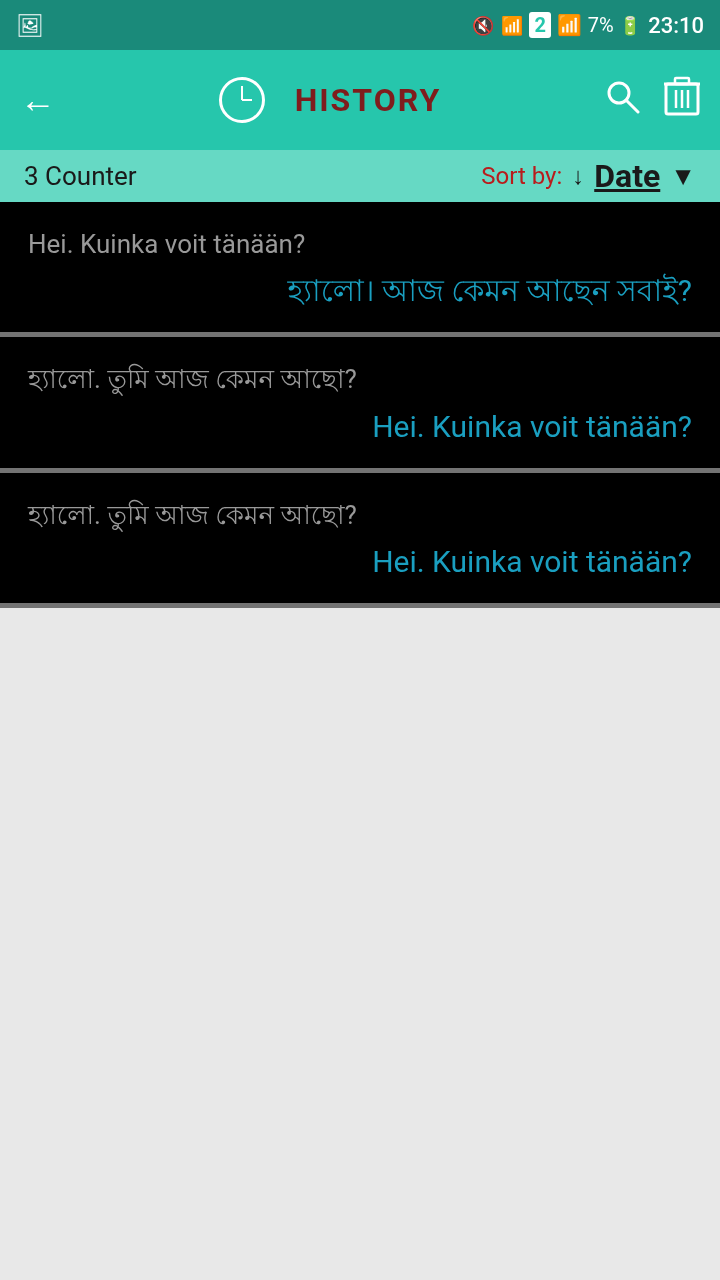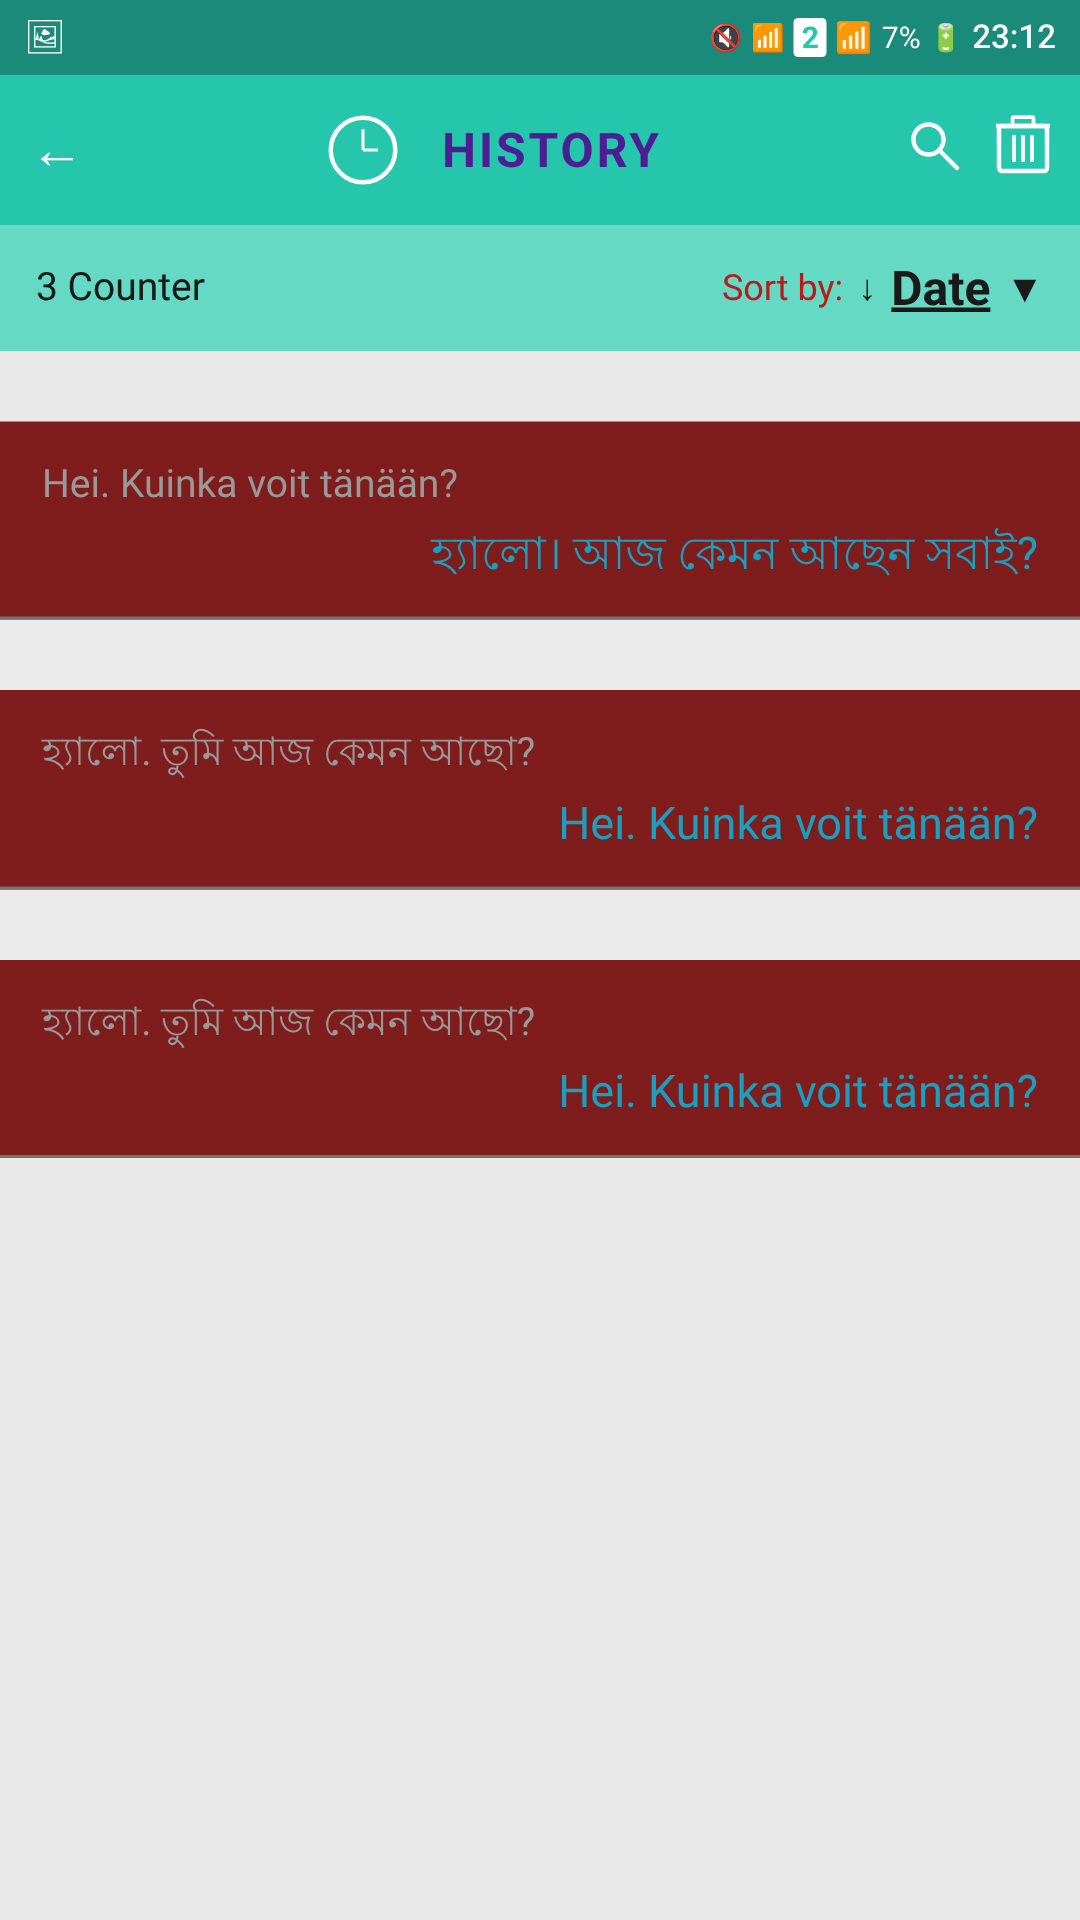--- a/index.html
+++ b/index.html
@@ -46,21 +46,21 @@
       align-items: center;
       justify-content: space-between;
       padding: 0 20px;
     }
     .top-bar-center {
       display: flex;
       align-items: center;
       gap: 14px;
     }
     .top-bar-title {
-      color: #4c1d95;
+      color: #7f1d1d;
       font-size: 32px;
       font-weight: bold;
       letter-spacing: 2px;
       margin-left: 16px;
     }
     .clock-icon {
       width: 46px;
       height: 46px;
       border: 3px solid white;
       border-radius: 50%;
@@ -99,21 +99,21 @@
     .back-icon {
       color: white;
       font-size: 36px;
       font-weight: bold;
       cursor: pointer;
     }
 
     
     .sort-bar {
       width: 720px;
-      height: 84px;
+      height: 52px;
       background: #66d9c4;
       display: flex;
       align-items: center;
       justify-content: space-between;
       padding: 0 24px;
     }
     .counter-label {
       font-size: 26px;
       color: #1a1a1a;
       font-weight: 400;
@@ -143,24 +143,23 @@
     }
 
     
     .content {
       width: 720px;
       background: #ebebeb;
     }
 
     
     .translation-item {
-      background: #7f1d1d;
+      background: #000000;
       padding: 24px 28px 20px 28px;
-      border-bottom: 2px solid #737373;
-      margin-top: 47px;
+      border-bottom: 5px solid #737373;
     }
     .source-text {
       font-size: 26px;
       color: #999;
       margin-bottom: 8px;
       line-height: 1.4;
     }
     .translated-text {
       font-size: 30px;
       color: #1a9fc0;
@@ -175,21 +174,21 @@
   <div class="status-left">
     <span style="font-size:22px;">🖼</span>
   </div>
   <div class="status-right">
     <span>🔇</span>
     <span>📶</span>
     <span style="font-size:20px; background:white; color:#26c6ac; padding:1px 5px; border-radius:3px; font-weight:bold;">2</span>
     <span style="font-size:20px;">📶</span>
     <span style="font-size:20px;">7%</span>
     <span>🔋</span>
-    <span class="status-time">23:12</span>
+    <span class="status-time">23:10</span>
   </div>
 </div>
 
 <div class="top-bar">
   <span class="back-icon">←</span>
   <div class="top-bar-center">
     <div class="clock-icon"></div>
     <span class="top-bar-title">HISTORY</span>
   </div>
   <div style="display:flex; gap:24px; align-items:center;">

